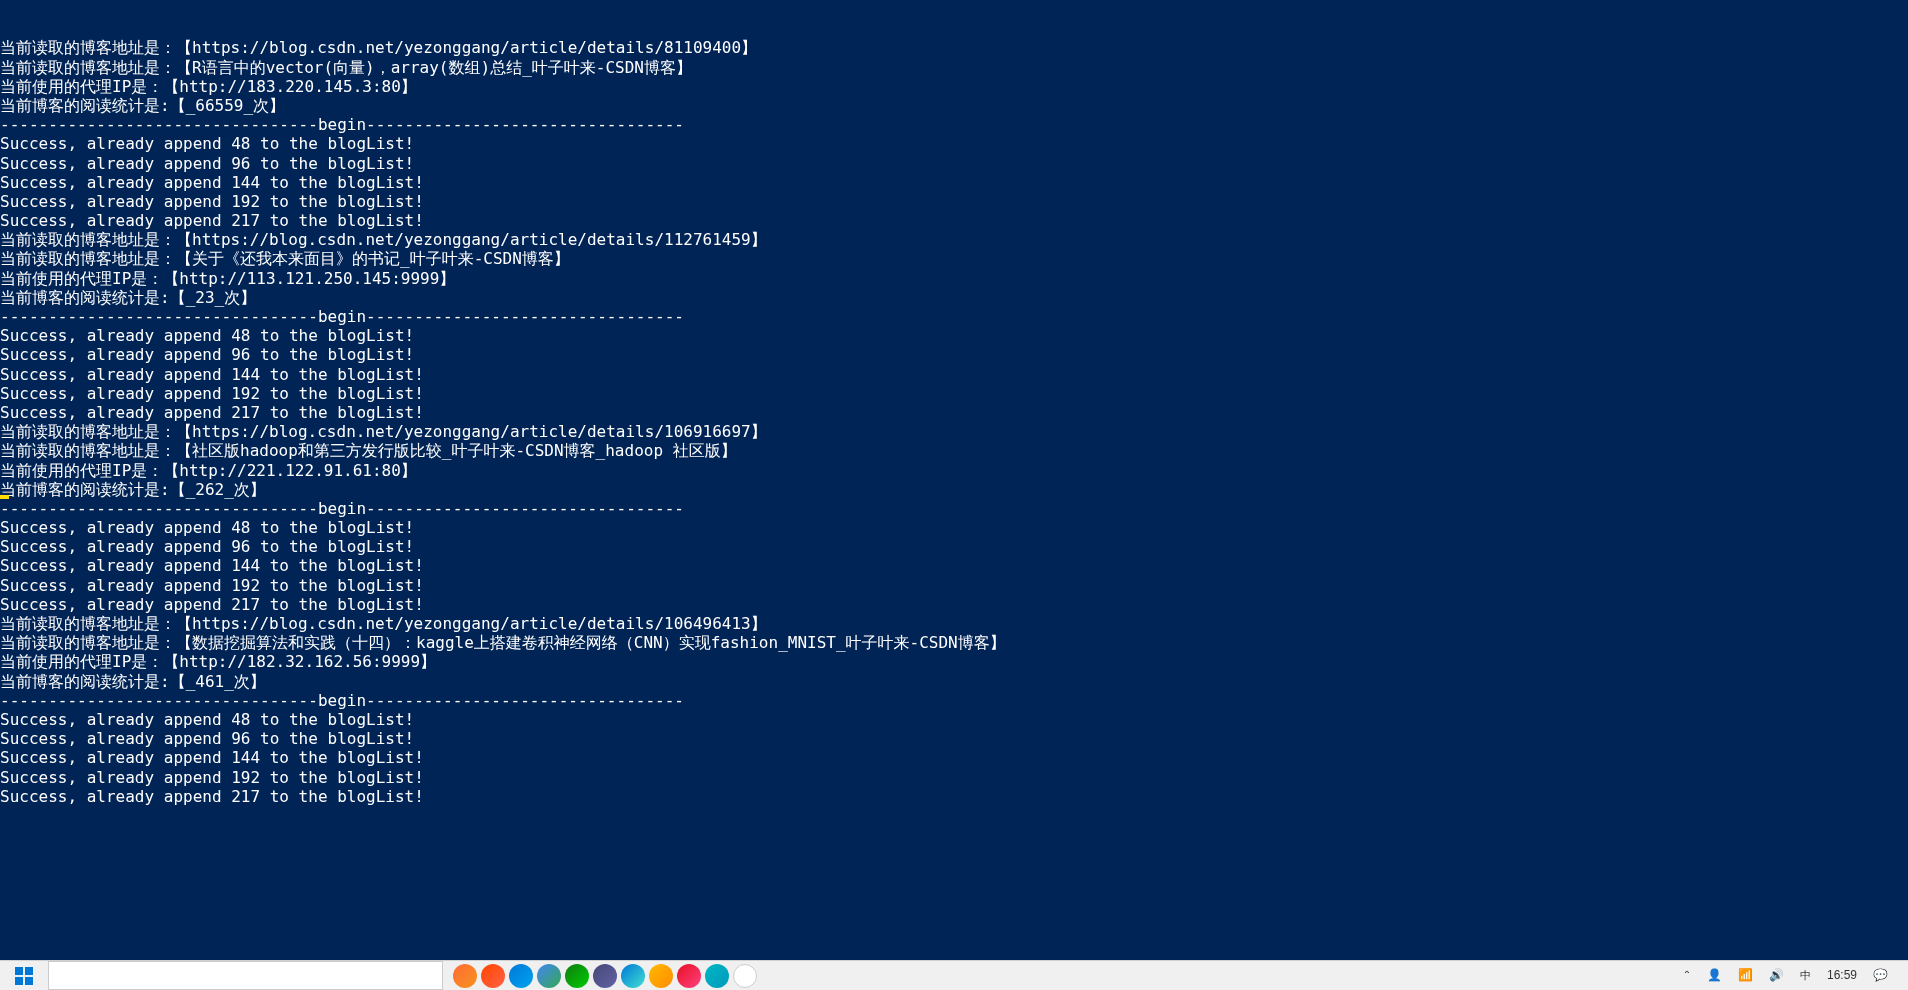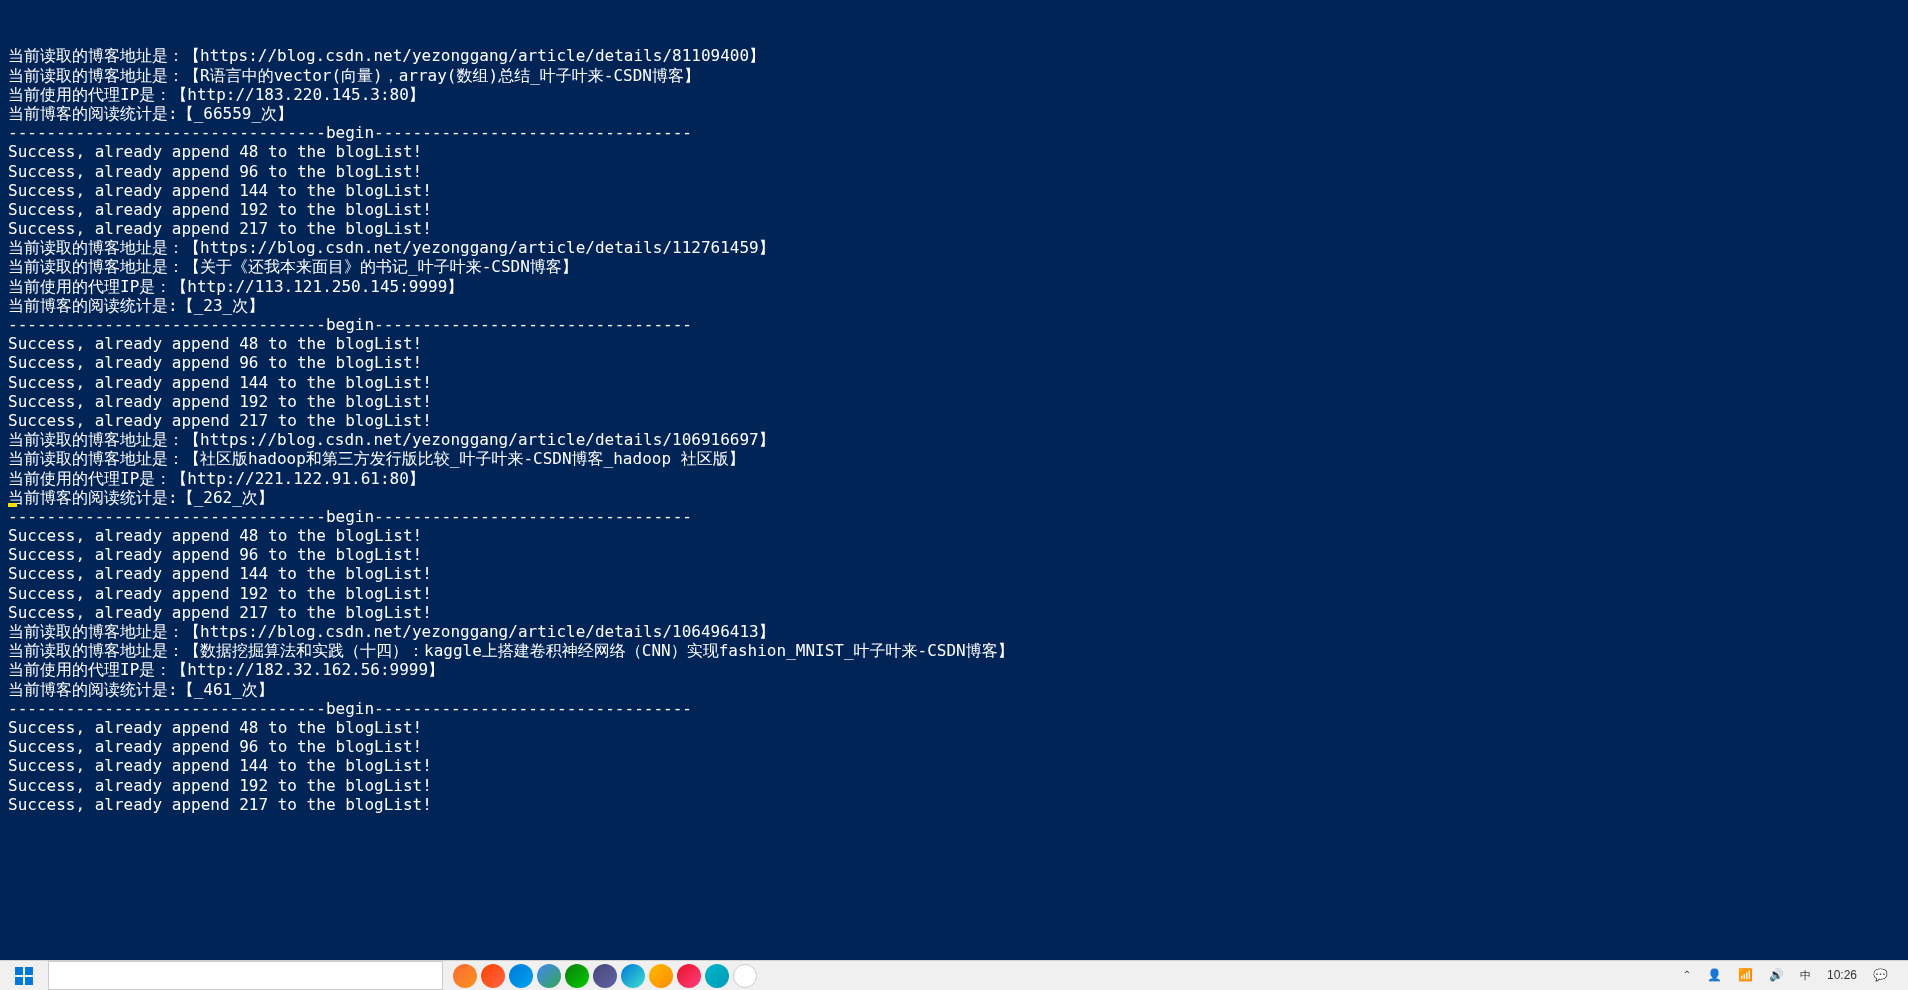--- a/index.html
+++ b/index.html
@@ -13,21 +13,21 @@
       color: #ffffff;
       font-size: 16px;
       line-height: 1.2;
       overflow: hidden;
       width: 1908px;
       height: 990px;
       position: relative;
     }
     .terminal {
       background: #012456;
-      padding: 8px;
+      padding: 0;
       height: 960px;
       overflow: hidden;
       white-space: pre;
       font-family: 'Consolas', 'NSimSun', monospace;
       letter-spacing: 0;
     }
     .line {
       display: block;
       min-height: 19px;
     }
@@ -113,16 +113,16 @@
       <div class="taskbar-icon" style="background:linear-gradient(135deg,#00b7c3,#0099bc)"></div>
       <div class="taskbar-icon" style="background:#ffffff;border:1px solid #ccc"></div>
     </div>
   </div>
   <div class="taskbar-right">
     <span style="font-size:10px">⌃</span>
     <span>👤</span>
     <span>📶</span>
     <span>🔊</span>
     <span style="font-size:11px">中</span>
-    <span>10:26</span>
+    <span>16:59</span>
     <span>💬</span>
   </div>
 </div>
 
 </body></html>

